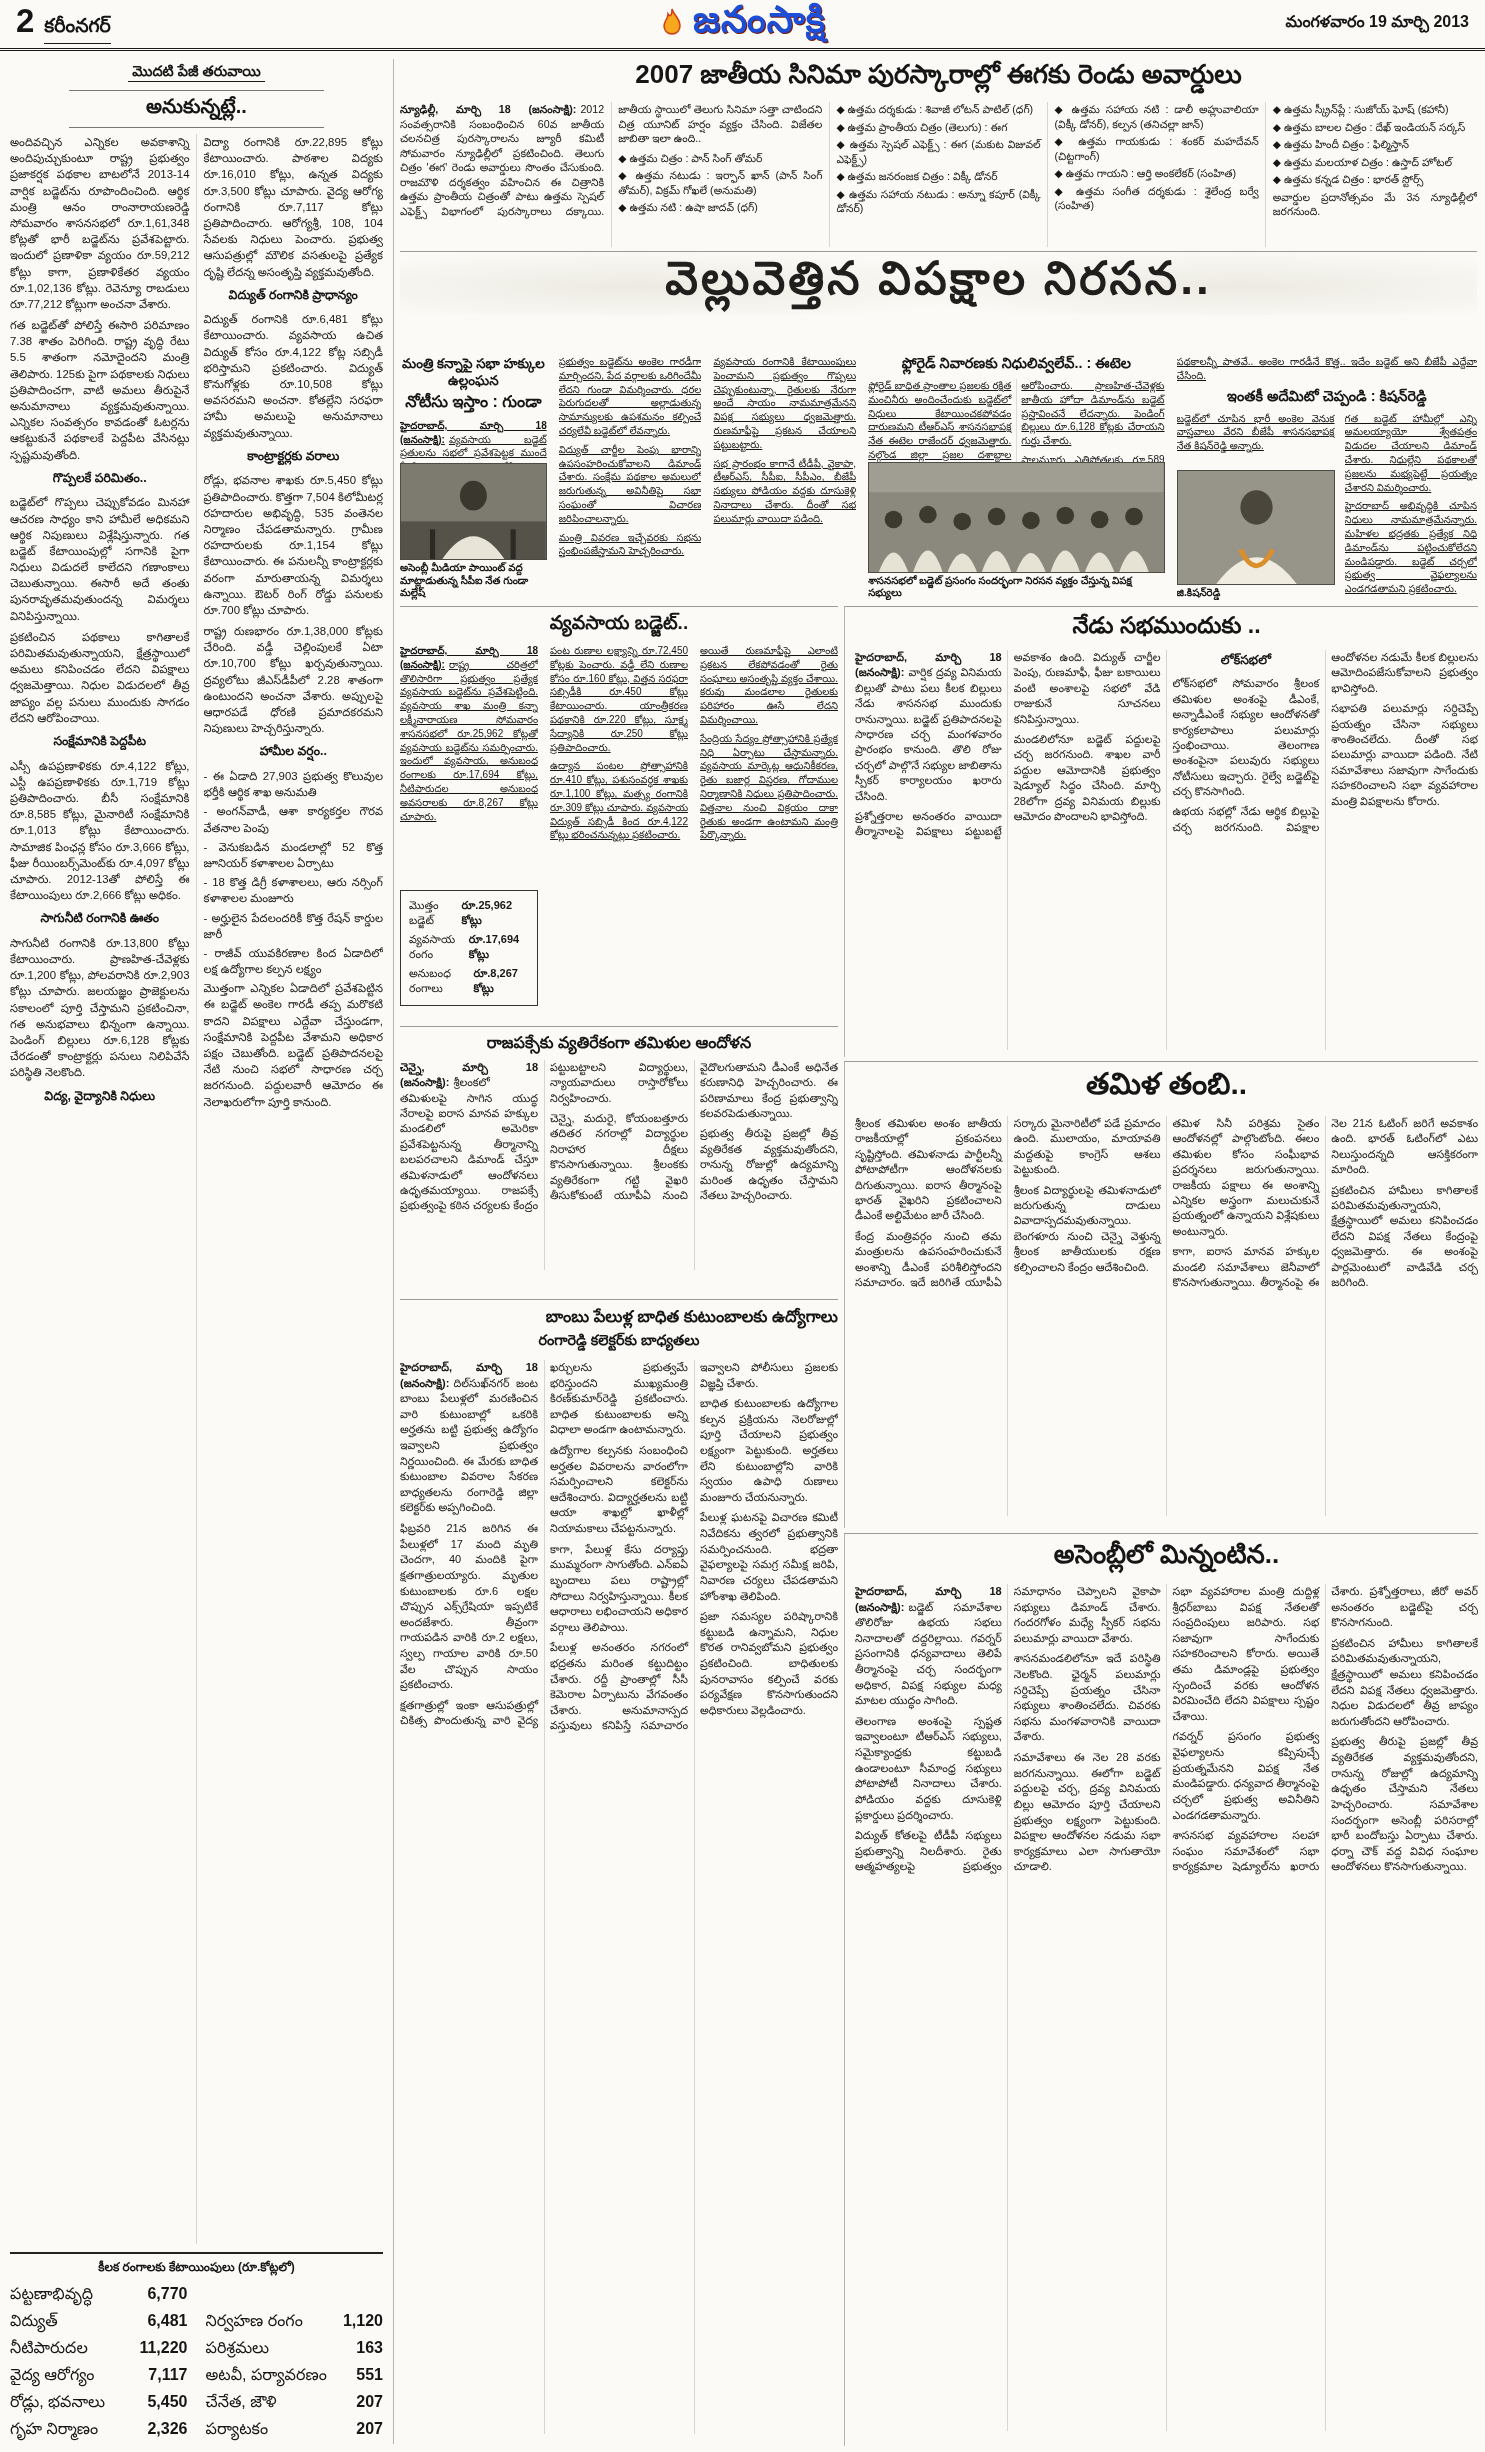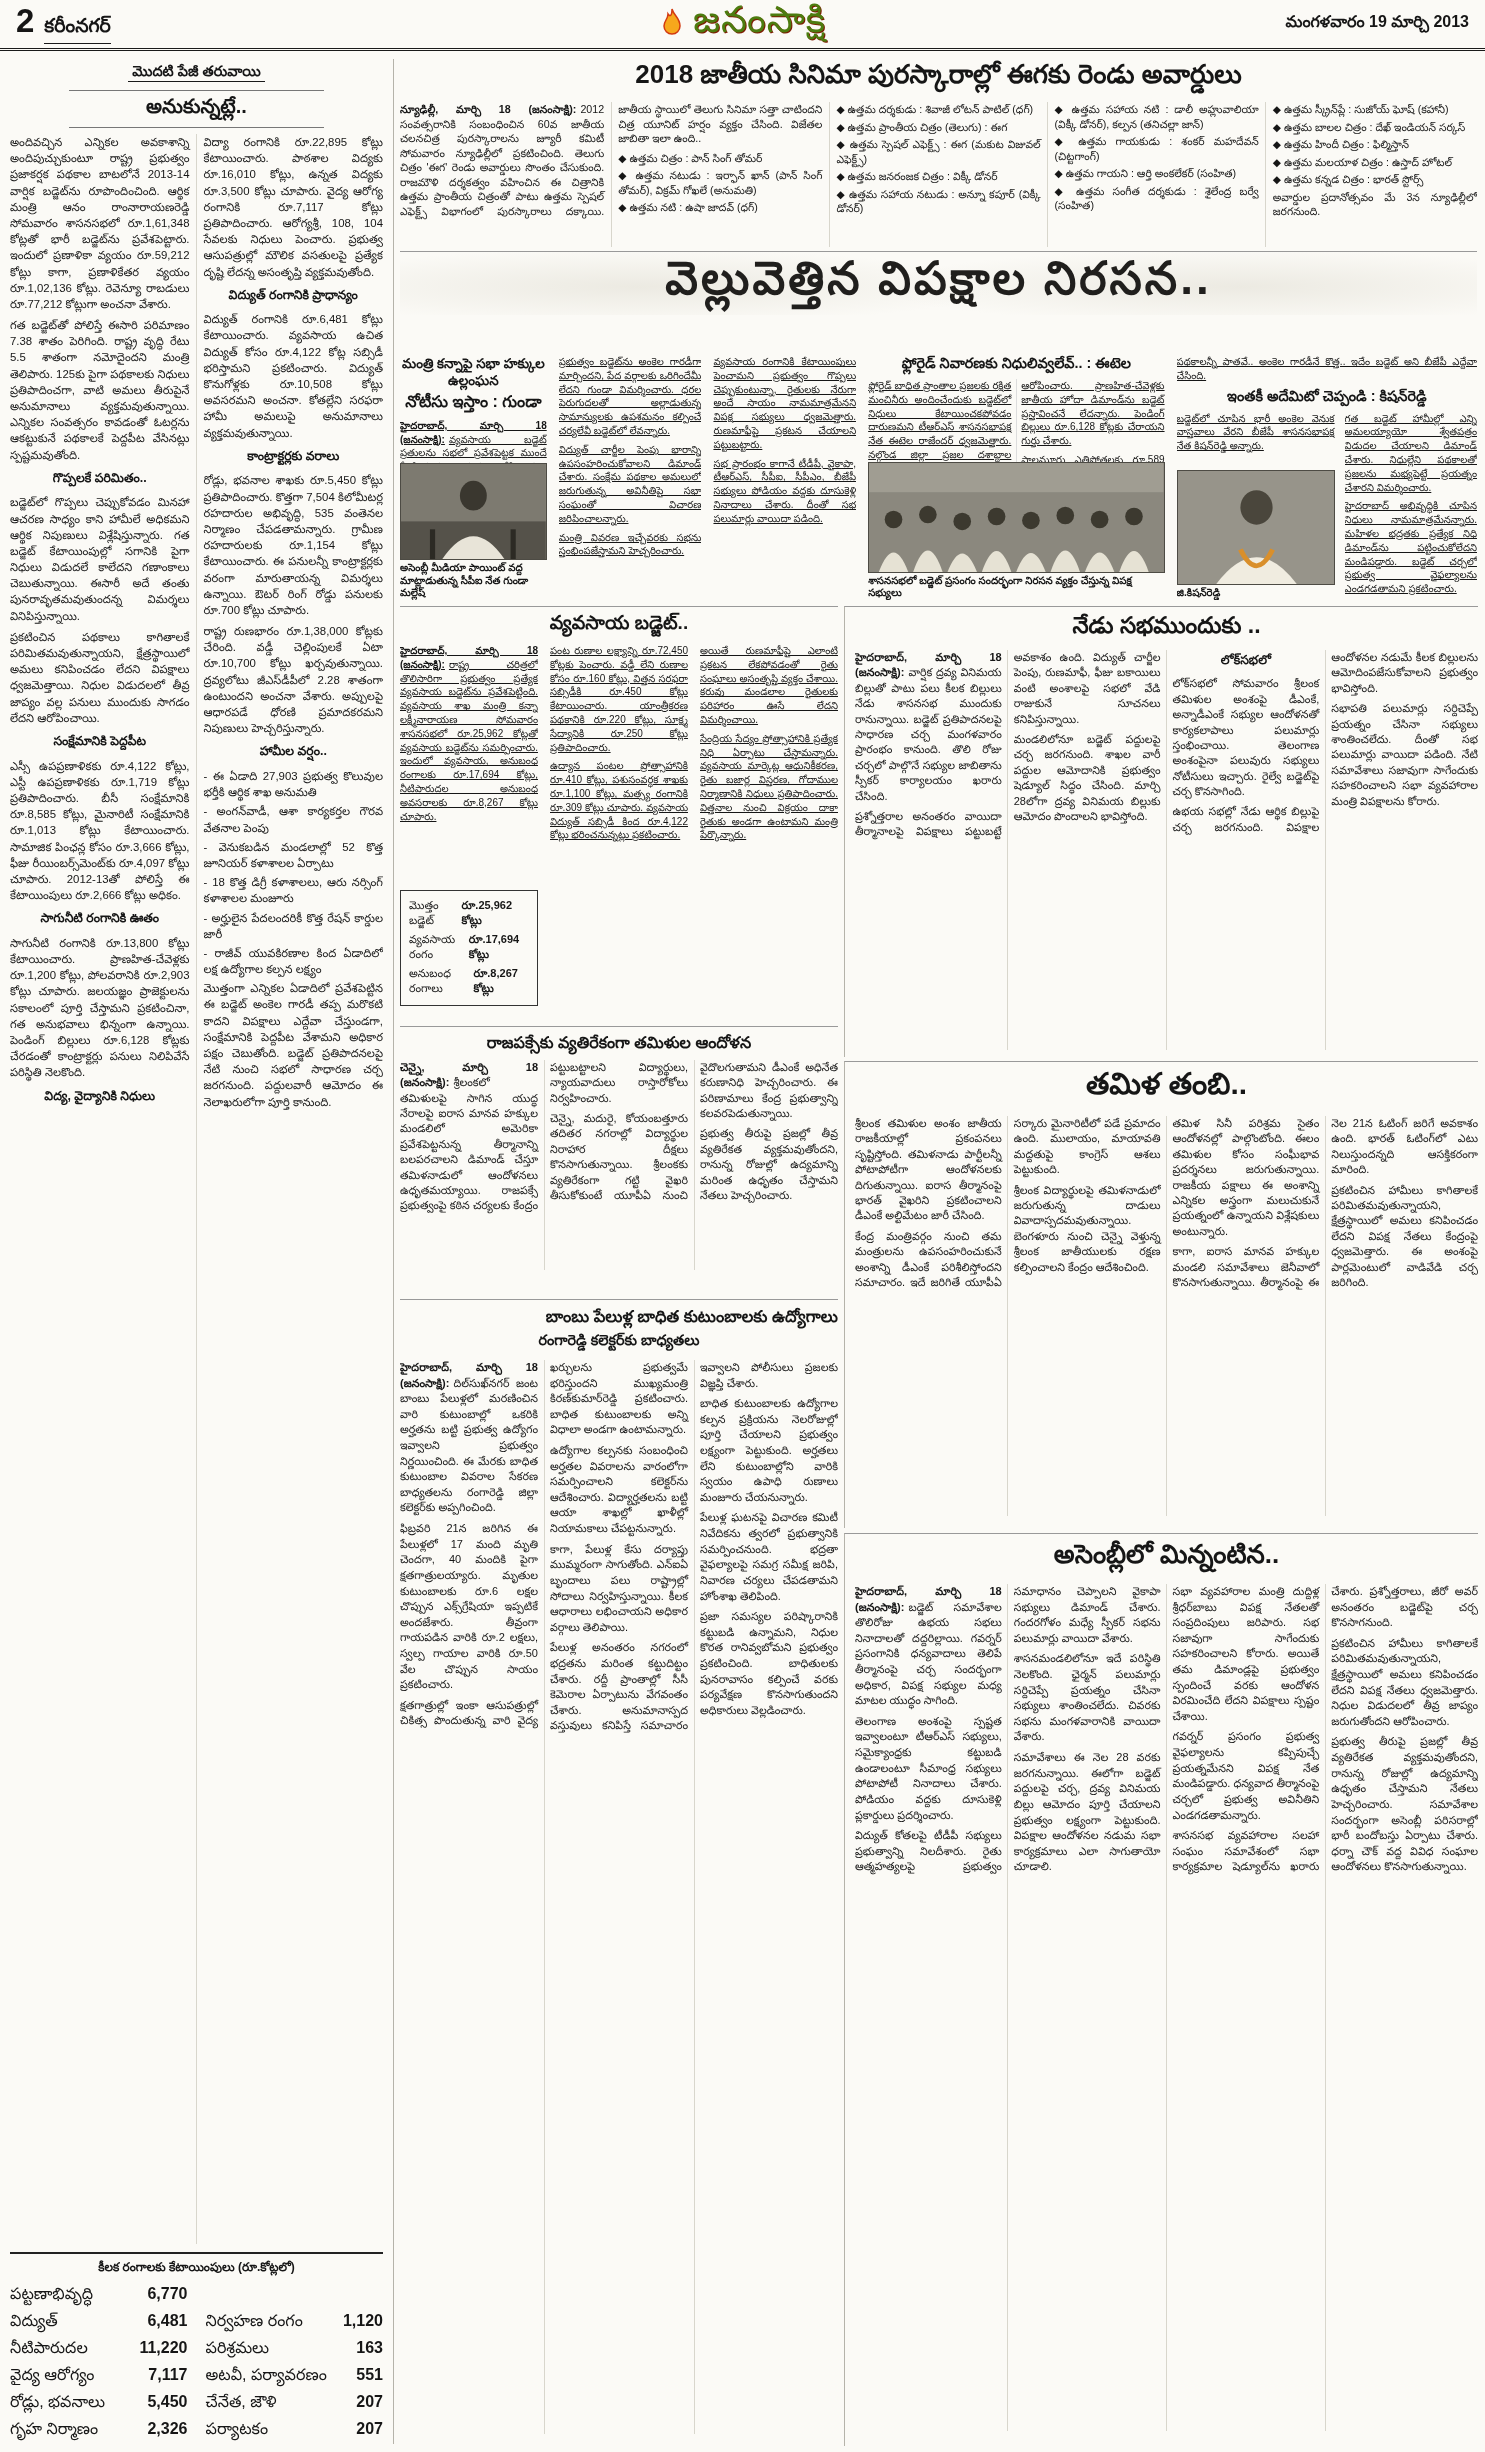--- a/index.html
+++ b/index.html
@@ -4,21 +4,21 @@
 <style>
   html,body{margin:0;padding:0;}
   body{background:#8e8e8a;font-family:"Liberation Sans","DejaVu Sans",sans-serif;}
   .page{position:relative;width:1485px;height:2452px;background:#fbfaf6;color:#161616;margin:0 auto;overflow:hidden;}
   
   .hdr{position:absolute;left:0;top:0;width:1485px;height:51px;display:flex;align-items:center;padding:0 16px;border-bottom:3px double #1a1a1a;box-sizing:border-box;}
   .hdr-left{display:flex;align-items:baseline;gap:10px;width:337px;}
   .pgnum{font-size:33px;font-weight:bold;line-height:1;}
   .edition{font-size:19px;font-weight:bold;border-bottom:1.5px solid #1a1a1a;padding-bottom:2px;}
   .mast{flex:1;display:flex;align-items:center;justify-content:center;gap:8px;}
-  .mast-text{font-size:37px;font-weight:normal;color:#4d7c0f;letter-spacing:1px;text-shadow:1px 1px 0 #7e1a02;}
+  .mast-text{font-size:37px;font-weight:bold;color:#1d4ed8;letter-spacing:1px;text-shadow:1px 1px 0 #7e1a02;}
   .hdr-date{width:337px;text-align:right;font-size:16px;font-weight:bold;}
   
   .fi{margin:0 0 5px 0;}
   .fi .lead{font-weight:bold;margin-right:4px;}
   .fi .lead:empty{display:none;margin:0;}
   .fi.sub{font-weight:bold;text-align:center;font-size:12.4px;padding:2px 0;}
   .fi.dash{margin-bottom:3px;}
   .fi.award{margin-bottom:3px;}
   
   #leftcol{position:absolute;left:8px;top:59px;width:386px;height:2385px;border-right:1px solid #b5b3aa;padding:0 10px 0 2px;box-sizing:border-box;display:flex;flex-direction:column;}
@@ -179,21 +179,21 @@
             <div class="alloc-row">
               <span class="l">పర్యాటకం</span>
               <span class="v">207</span>
             </div>
           </div>
       </div>
     </div>
   </aside>
 
   <section id="awards">
-    <h1>2018 జాతీయ సినిమా పురస్కారాల్లో ఈగకు రెండు అవార్డులు</h1>
+    <h1>2007 జాతీయ సినిమా పురస్కారాల్లో ఈగకు రెండు అవార్డులు</h1>
     <div class="awflow">
         <p class="fi p"><b class="lead">న్యూఢిల్లీ, మార్చి 18 (జనంసాక్షి):</b><span>2012 సంవత్సరానికి సంబంధించిన 60వ జాతీయ చలనచిత్ర పురస్కారాలను జ్యూరీ కమిటీ సోమవారం న్యూఢిల్లీలో ప్రకటించింది. తెలుగు చిత్రం 'ఈగ' రెండు అవార్డులు సొంతం చేసుకుంది. రాజమౌళి దర్శకత్వం వహించిన ఈ చిత్రానికి ఉత్తమ ప్రాంతీయ చిత్రంతో పాటు ఉత్తమ స్పెషల్ ఎఫెక్ట్స్ విభాగంలో పురస్కారాలు దక్కాయి. జాతీయ స్థాయిలో తెలుగు సినిమా సత్తా చాటిందని చిత్ర యూనిట్ హర్షం వ్యక్తం చేసింది. విజేతల జాబితా ఇలా ఉంది..</span></p>
         <p class="fi award"><span>◆ ఉత్తమ చిత్రం : పాన్ సింగ్ తోమర్</span></p>
         <p class="fi award"><span>◆ ఉత్తమ నటుడు : ఇర్ఫాన్ ఖాన్ (పాన్ సింగ్ తోమర్), విక్రమ్ గోఖలే (అనుమతి)</span></p>
         <p class="fi award"><span>◆ ఉత్తమ నటి : ఉషా జాదవ్ (ధగ్)</span></p>
         <p class="fi award"><span>◆ ఉత్తమ దర్శకుడు : శివాజీ లోటన్ పాటిల్ (ధగ్)</span></p>
         <p class="fi award"><span>◆ ఉత్తమ ప్రాంతీయ చిత్రం (తెలుగు) : ఈగ</span></p>
         <p class="fi award"><span>◆ ఉత్తమ స్పెషల్ ఎఫెక్ట్స్ : ఈగ (మకుట విజువల్ ఎఫెక్ట్స్)</span></p>
         <p class="fi award"><span>◆ ఉత్తమ జనరంజక చిత్రం : విక్కీ డోనర్</span></p>
         <p class="fi award"><span>◆ ఉత్తమ సహాయ నటుడు : అన్నూ కపూర్ (విక్కీ డోనర్)</span></p>

